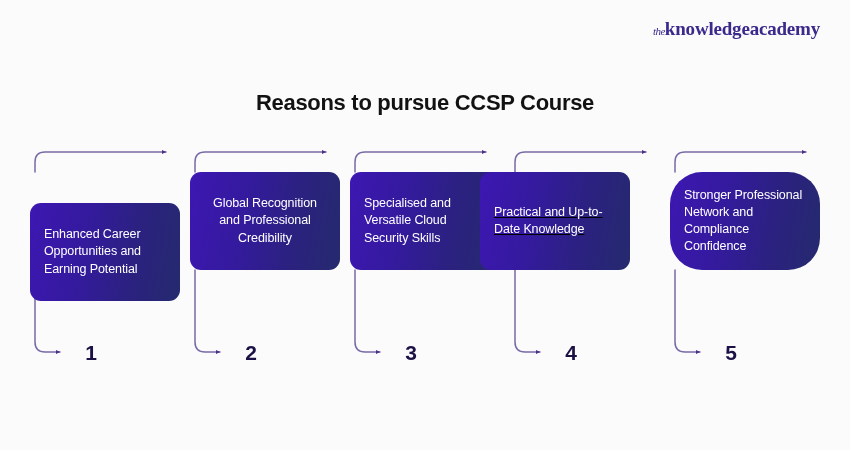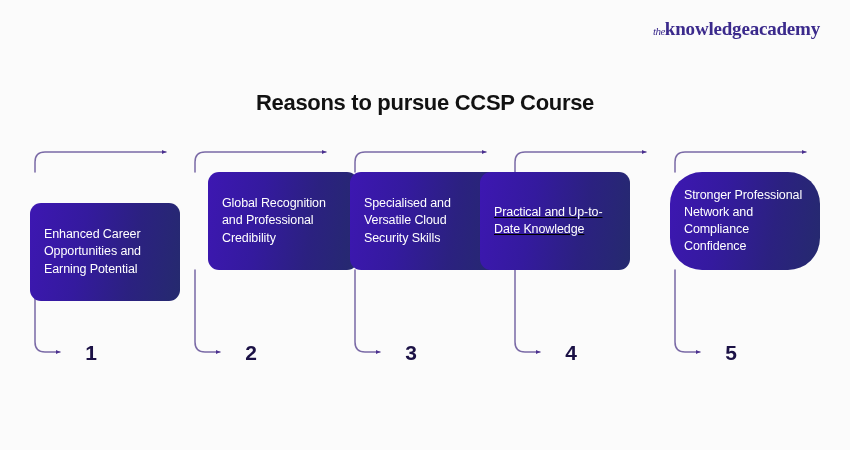--- a/index.html
+++ b/index.html
@@ -134,21 +134,21 @@
         <path d="M515,270 L515,342 Q515,352 525,352 L540,352" marker-end="url(#arrowhead)"></path>
         <path d="M675,172 L675,162 Q675,152 685,152 L806,152" marker-end="url(#arrowhead)"></path>
         <path d="M675,270 L675,342 Q675,352 685,352 L700,352" marker-end="url(#arrowhead)"></path>
       </g>
   </svg>
 
   <div id="cards-layer">
       <div class="card" style="left: 30px; margin-top: 31px;">
         <div class="card-text">Enhanced Career Opportunities and Earning Potential</div>
       </div>
-      <div class="card" style="left: 208px;">
+      <div class="card" style="left: 190px; text-align: center;">
         <div class="card-text">Global Recognition and Professional Credibility</div>
       </div>
       <div class="card" style="left: 350px;">
         <div class="card-text">Specialised and Versatile Cloud Security Skills</div>
       </div>
       <div class="card" style="left: 480px; text-decoration: underline;">
         <div class="card-text">Practical and Up-to-Date Knowledge</div>
       </div>
       <div class="card" style="left: 670px; border-radius: 32px;">
         <div class="card-text">Stronger Professional Network and Compliance Confidence</div>

